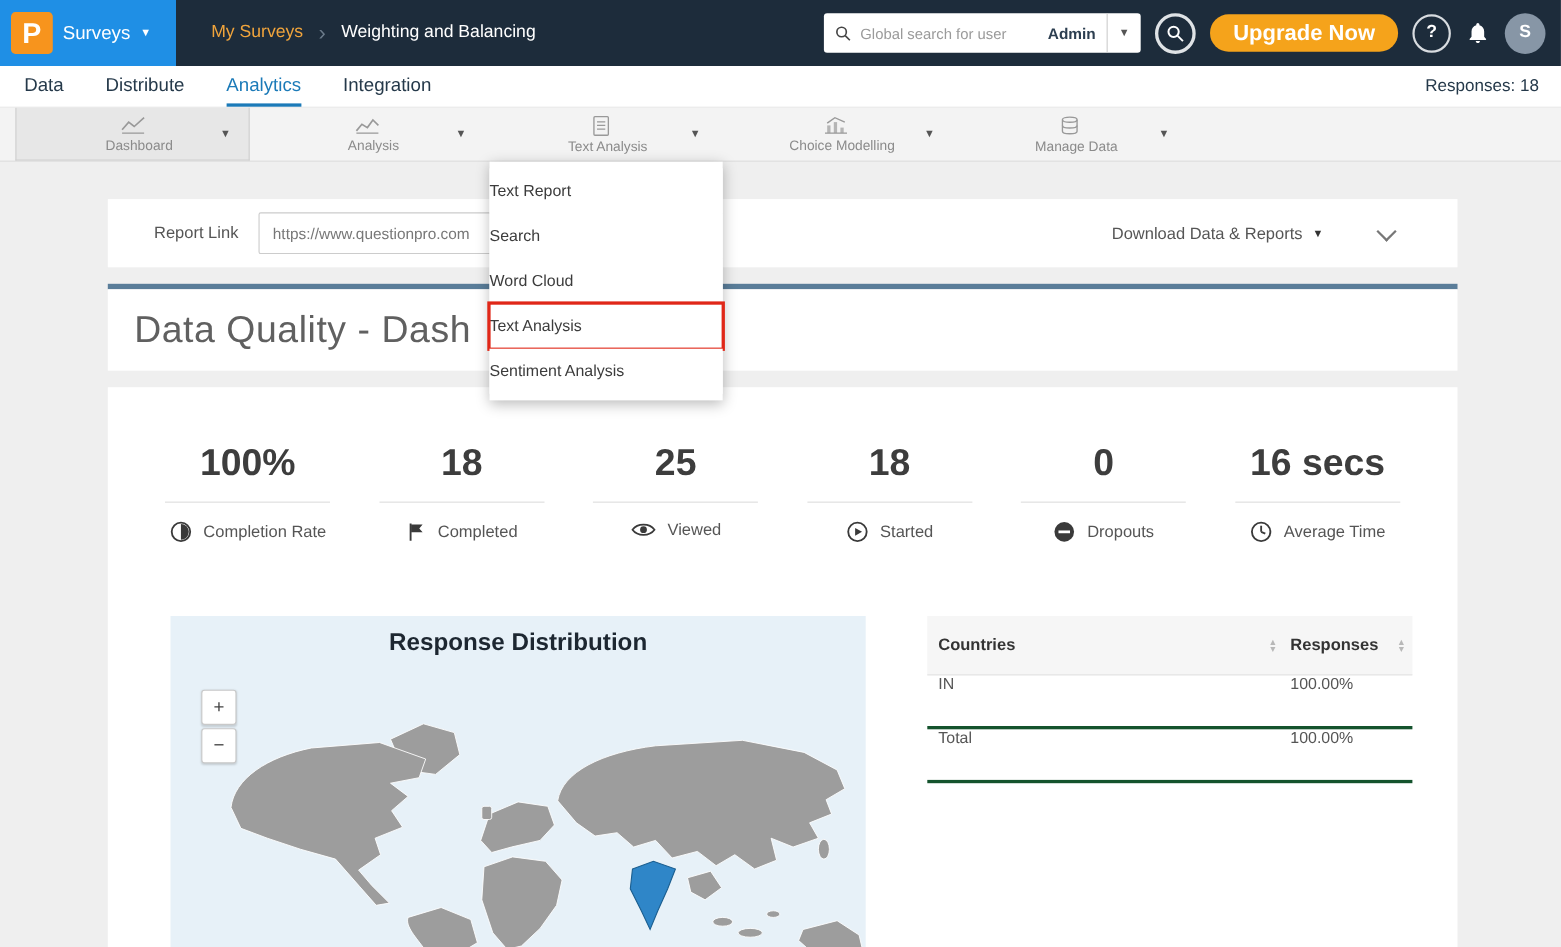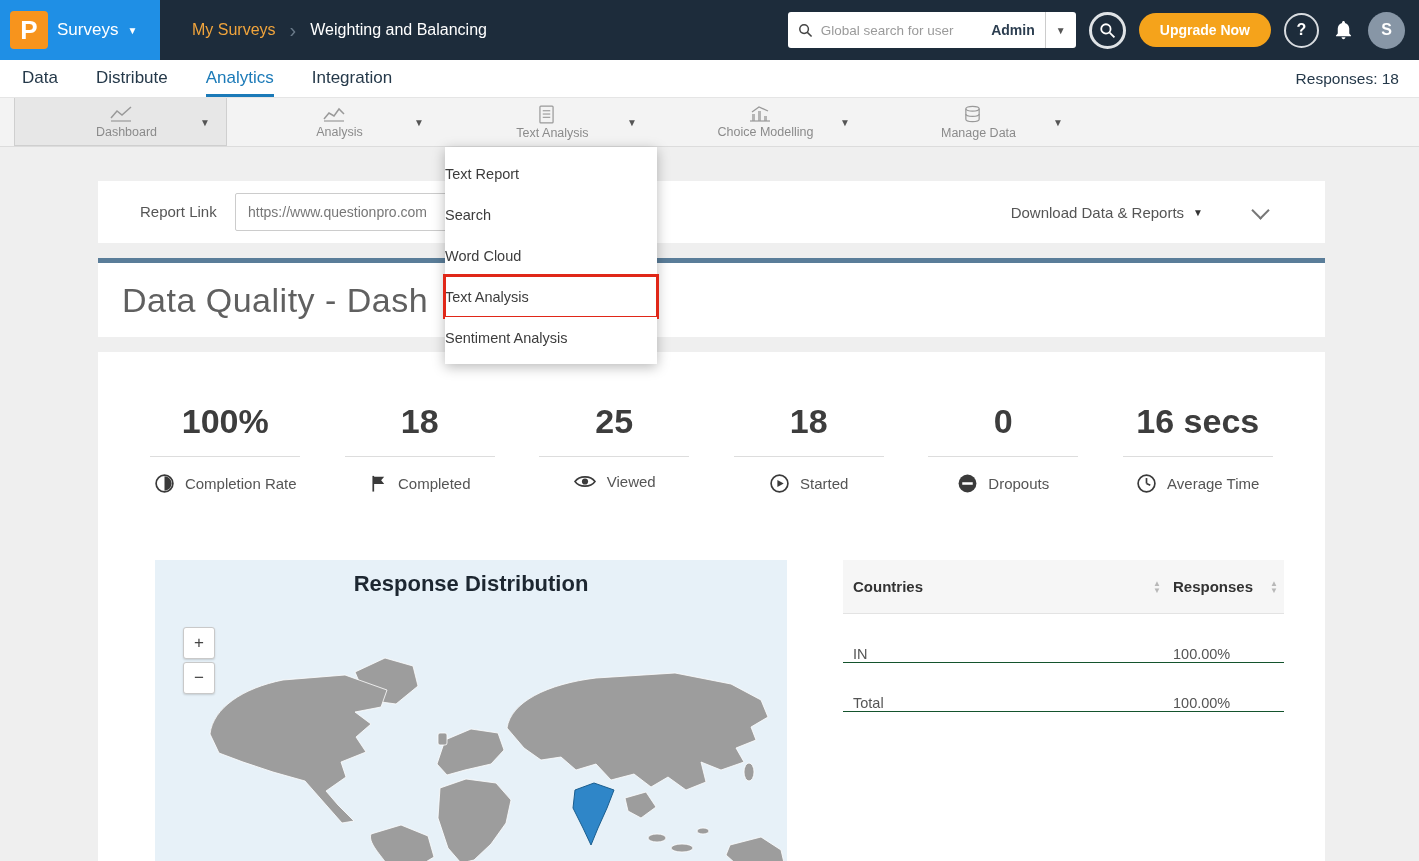--- a/index.html
+++ b/index.html
@@ -18,21 +18,21 @@
   .crumb-2 { color:#fff; }
   .topbar-right { margin-left:auto; display:flex; align-items:center; gap:13px; padding-right:14px; }
   .search-combo { width:288px; height:36px; background:#fff; border-radius:3px; display:flex; align-items:center; overflow:hidden; }
   .search-combo .mag { margin:0 8px 0 10px; flex:none; display:flex; }
   .search-input { border:none; outline:none; flex:1; min-width:0; font-size:13.5px; color:#333; font-family:"Liberation Sans", sans-serif; }
   .search-input::placeholder { color:#9a9a9a; }
   .admin-label { font-size:14px; color:#2c3e50; font-weight:bold; padding:0 10px; white-space:nowrap; }
   .combo-divider { width:1px; height:36px; background:#ccc; flex:none; }
   .combo-caret { width:30px; text-align:center; color:#555; font-size:10px; cursor:pointer; flex:none; }
   .circle-btn { width:37px; height:37px; border-radius:50%; border:3px solid #dfe3e6; display:flex; align-items:center; justify-content:center; cursor:pointer; }
-  .upgrade-btn { height:34px; padding:0 21px; border-radius:17px; background:#f5a31b; color:#fff; font-weight:bold; font-size:14px; display:flex; align-items:center; cursor:pointer; white-space:nowrap; }
+  .upgrade-btn { height:34px; padding:0 21px; border-radius:17px; background:#f5a31b; color:#fff; font-weight:bold; font-size:20px; display:flex; align-items:center; cursor:pointer; white-space:nowrap; }
   .help-btn { width:35px; height:35px; border-radius:50%; border:2px solid #d8dce0; color:#fff; font-size:16px; font-weight:bold; display:flex; align-items:center; justify-content:center; cursor:pointer; }
   .bell { display:flex; cursor:pointer; }
   .avatar { width:37px; height:37px; border-radius:50%; background:#8796a6; color:#fff; font-size:16px; font-weight:bold; display:flex; align-items:center; justify-content:center; cursor:pointer; }
 
   
   .tabs { position:absolute; top:60px; left:0; width:100%; height:38px; background:#fff; display:flex; align-items:stretch; padding-left:22px; gap:38px; border-bottom:1px solid #e5e5e5; z-index:5; }
   .tab { font-size:17px; color:#25394a; cursor:pointer; display:flex; align-items:center; border-bottom:3px solid transparent; padding-top:2px; }
   .tab.active { color:#1b7ab8; border-bottom-color:#1b7ab8; }
   .responses { position:absolute; right:20px; top:0; height:38px; display:flex; align-items:center; font-size:15.5px; color:#25394a; }
 
@@ -76,21 +76,21 @@
   
   .map-card { position:absolute; left:57px; top:208px; width:632px; height:301px; background:#e7f1f8; overflow:hidden; }
   .map-title { text-align:center; margin-top:11px; font-size:22px; font-weight:bold; color:#1d2731; }
   .zoom { position:absolute; left:28px; top:67px; display:flex; flex-direction:column; gap:3px; }
   .zoom-btn { width:32px; height:32px; background:#fff; border:1px solid #c9c9c9; border-radius:3px; font-size:17px; color:#444; display:flex; align-items:center; justify-content:center; cursor:pointer; box-shadow:0 1px 2px rgba(0,0,0,.15); }
   .map-svg { position:absolute; left:0; top:52px; }
 
   
   .country-table { position:absolute; left:745px; top:208px; width:441px; }
   .tr-head { display:flex; align-items:center; height:54px; background:#f6f6f6; border-bottom:1px solid #e3e3e3; font-weight:bold; font-size:15px; color:#333; }
-  .tr { display:flex; align-items:flex-end; height:49px; border-bottom:1px solid #14532d; font-size:14.5px; color:#555; }
+  .tr { display:flex; align-items:flex-start; height:49px; border-bottom:3px solid #14532d; font-size:14.5px; color:#555; }
   .col1 { width:330px; padding-left:10px; display:flex; align-items:center; justify-content:space-between; padding-right:12px; }
   .col2 { flex:1; display:flex; align-items:center; justify-content:space-between; padding-right:6px; }
   .sort { display:inline-flex; flex-direction:column; line-height:7px; font-size:8px; color:#b8b8b8; cursor:pointer; }
 </style>
 </head>
 <body>
 
 <div class="topbar">
   <div class="brand">
     <div class="logo">P</div>

